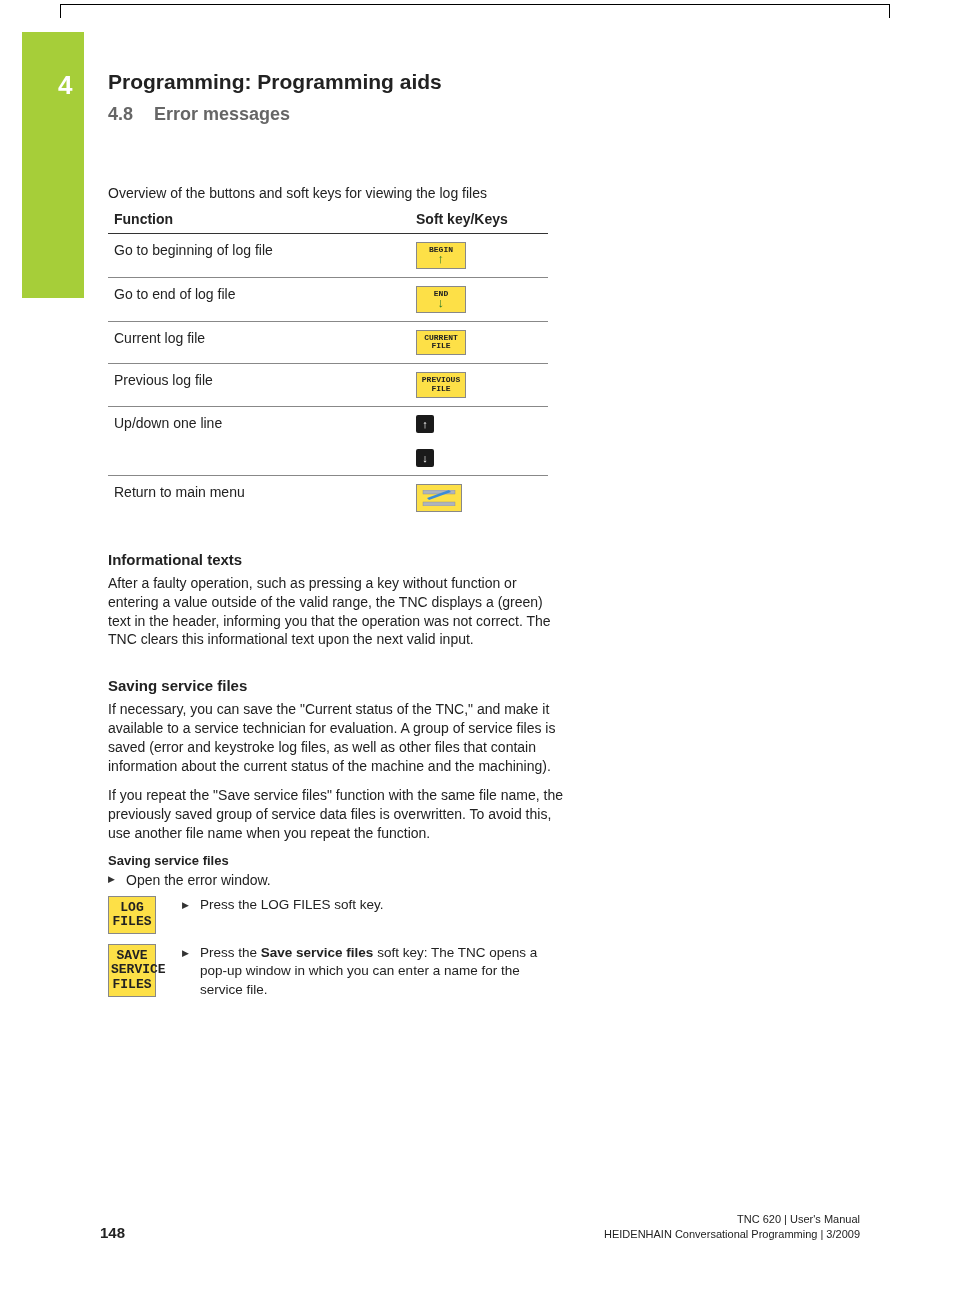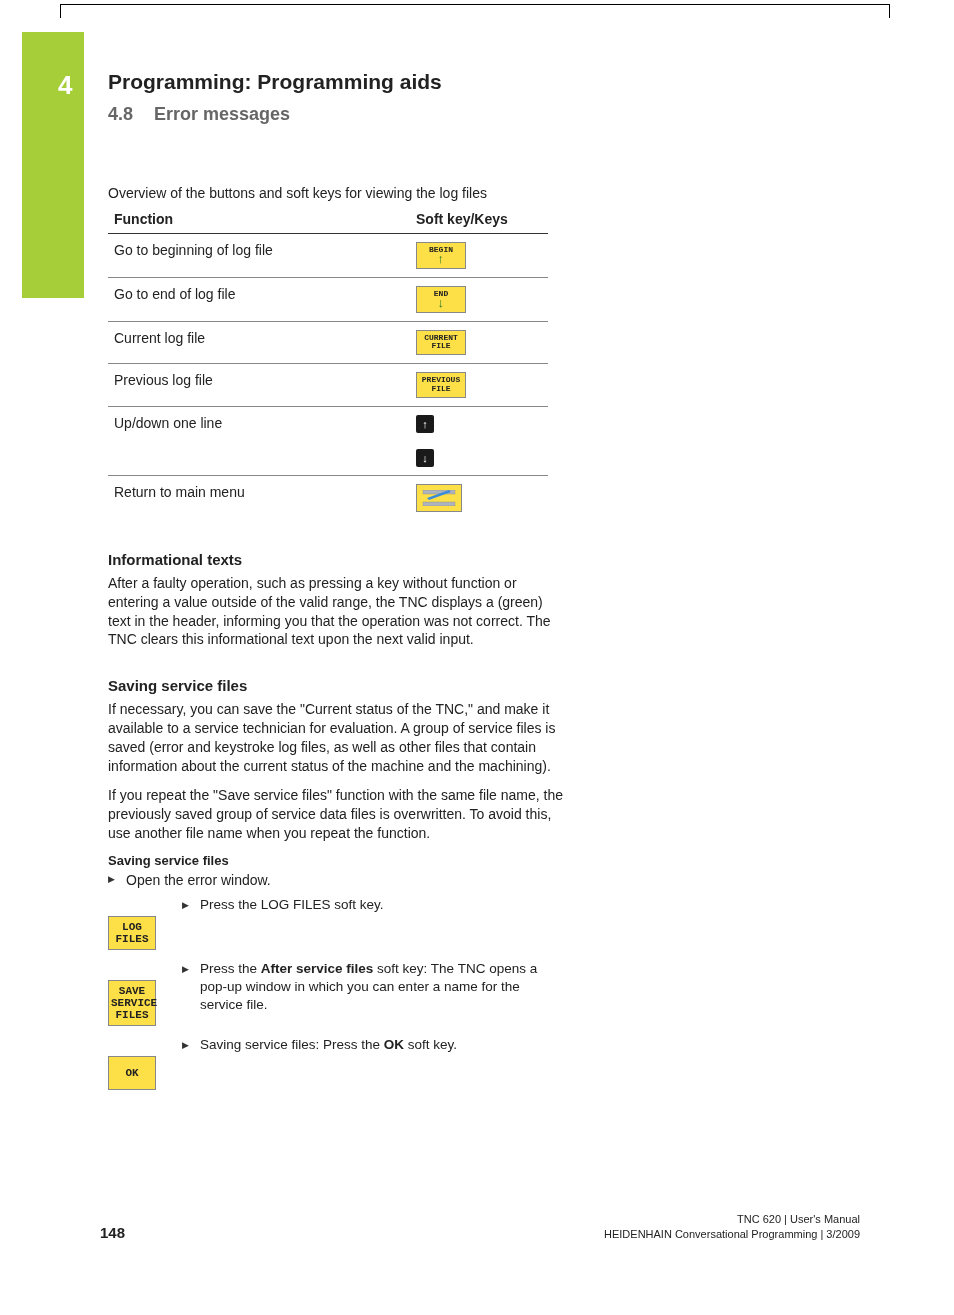--- a/index.html
+++ b/index.html
@@ -150,23 +150,22 @@
     align-items: flex-start;
     margin-bottom: 10px;
   }
   .step-key {
     width: 50px;
     flex-shrink: 0;
     margin-right: 24px;
   }
   .step-key .softkey {
     width: 42px;
-    font-size: 11px;
+    font-size: 13px;
     padding: 4px 2px;
-    margin-top: 20px;
   }
   .step-text {
     flex: 1;
     max-width: 380px;
   }
   .step-text ul {
     list-style: none;
     padding: 0;
     margin: 0;
   }
@@ -307,35 +306,25 @@
         </ul>
     </div>
   </div>
 
   <div class="step-row">
     <div class="step-key">
       <span class="softkey">SAVE<br>SERVICE<br>FILES</span>
     </div>
     <div class="step-text">
       <ul>
-          <li><span>Press the </span><span class="strong">After service files</span><span> soft key: The TNC opens a pop-up window in which you can enter a name for the service file.</span></li>
+          <li><span>Press the </span><span class="strong">Save service files</span><span> soft key: The TNC opens a pop-up window in which you can enter a name for the service file.</span></li>
         </ul>
     </div>
   </div>
 
-  <div class="step-row">
-    <div class="step-key">
-      <span class="softkey" style="padding:10px 2px;">OK</span>
-    </div>
-    <div class="step-text">
-      <ul>
-          <li><span>Saving service files: Press the </span><span class="strong">OK</span><span> soft key.</span></li>
-        </ul>
-    </div>
-  </div>
 
 </div>
 
 <div class="footer">
   <div class="page-num">148</div>
   <div class="footer-right">
     <div>TNC 620 | User's Manual</div>
     <div>HEIDENHAIN Conversational Programming | 3/2009</div>
   </div>
 </div>

